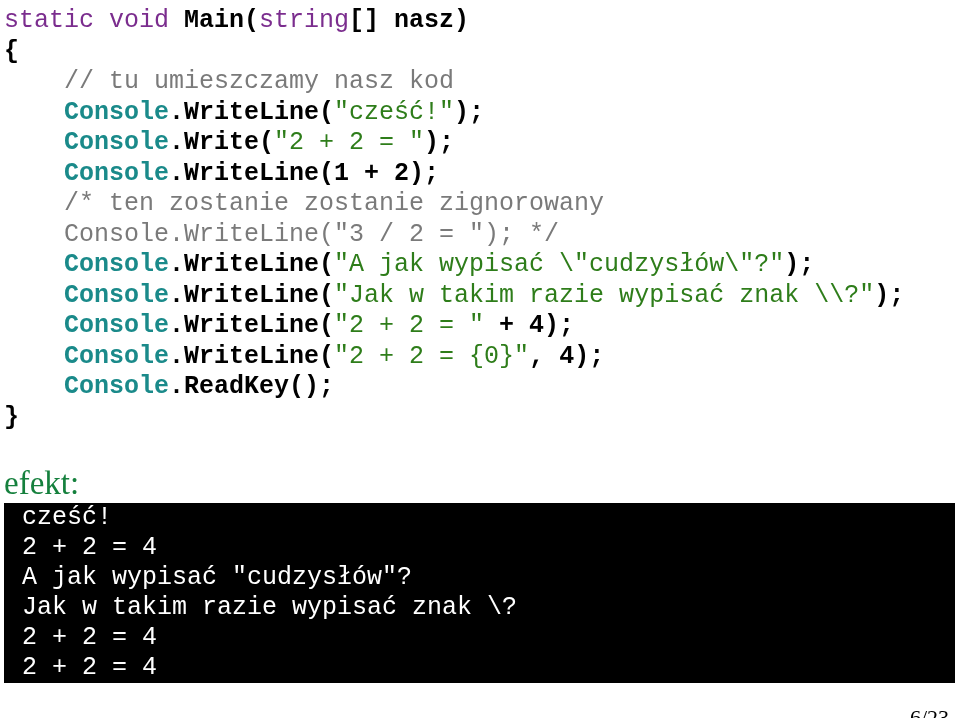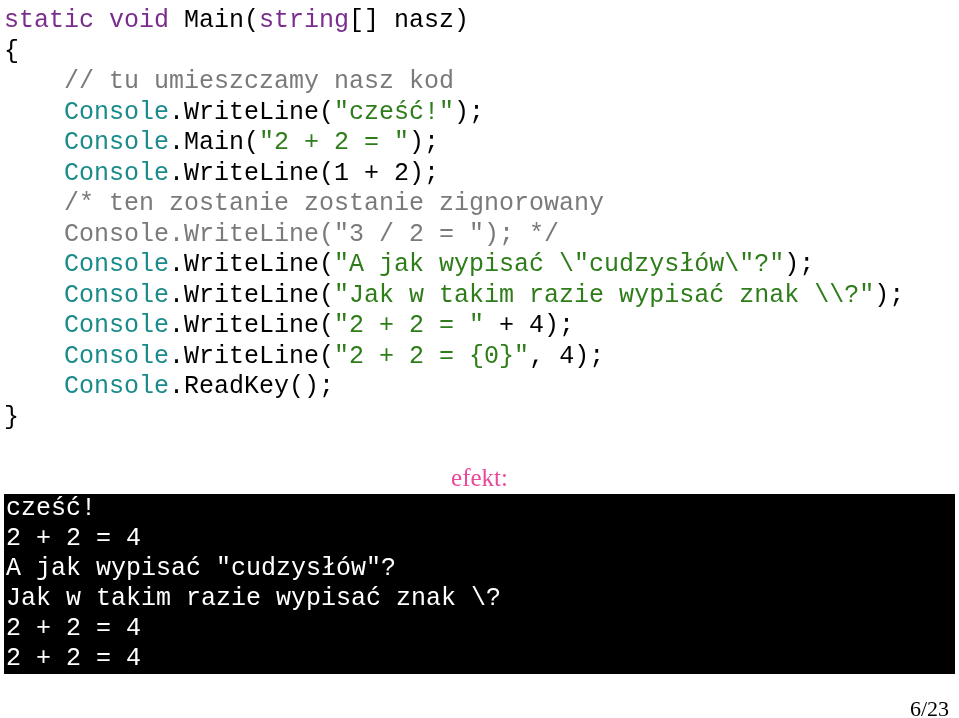--- a/index.html
+++ b/index.html
@@ -15,55 +15,54 @@
       padding: 6px 4px;
       color: #000000;
       width: 959px;
     }
     .code-block {
       white-space: pre;
       font-family: "Courier New", monospace;
     }
     .keyword { color: #7b2d8e; }
     .comment { color: #7a7a7a; }
-    .classname { color: #1a8a8a; }
+    .classname { color: #1a8a8a; font-weight: bold; }
     .string { color: #2e7d1a; }
-    .normal { color: #000000; }
+    .normal { color: #000000; font-weight: bold; }
     .label {
       font-family: "Liberation Serif", serif;
-      color: #ec4899;
+      color: #15803d;
       margin-top: 30px;
-      font-size: 25px;
-      text-align: center;
+      font-size: 33px;
     }
     .console-output {
       background: #000000;
       color: #ffffff;
-      padding: 0 2px;
+      padding: 0 18px;
       white-space: pre;
       font-family: "Courier New", monospace;
       font-size: 25px;
       line-height: 1.2;
     }
     .page-num {
       text-align: right;
       font-family: "Liberation Serif", serif;
       font-size: 22px;
       padding-right: 6px;
       margin-top: 22px;
     }
   </style>
 </head>
 <body>
 
 <div class="code-block"><span class="keyword">static</span> <span class="keyword">void</span><span class="normal"> Main(</span><span class="keyword">string</span><span class="normal">[] nasz)</span>
 <span class="normal">{</span>
 <span>    </span><span class="comment">// tu umieszczamy nasz kod</span>
 <span>    </span><span class="classname">Console</span><span class="normal">.WriteLine(</span><span class="string">"cześć!"</span><span class="normal">);</span>
-<span>    </span><span class="classname">Console</span><span class="normal">.Main(</span><span class="string">"2 + 2 = "</span><span class="normal">);</span>
+<span>    </span><span class="classname">Console</span><span class="normal">.Write(</span><span class="string">"2 + 2 = "</span><span class="normal">);</span>
 <span>    </span><span class="classname">Console</span><span class="normal">.WriteLine(1 + 2);</span>
 <span>    </span><span class="comment">/* ten zostanie zostanie zignorowany</span>
 <span>    </span><span class="comment">Console.WriteLine("3 / 2 = "); */</span>
 <span>    </span><span class="classname">Console</span><span class="normal">.WriteLine(</span><span class="string">"A jak wypisać \"cudzysłów\"?"</span><span class="normal">);</span>
 <span>    </span><span class="classname">Console</span><span class="normal">.WriteLine(</span><span class="string">"Jak w takim razie wypisać znak \\?"</span><span class="normal">);</span>
 <span>    </span><span class="classname">Console</span><span class="normal">.WriteLine(</span><span class="string">"2 + 2 = "</span><span class="normal"> + 4);</span>
 <span>    </span><span class="classname">Console</span><span class="normal">.WriteLine(</span><span class="string">"2 + 2 = {0}"</span><span class="normal">, 4);</span>
 <span>    </span><span class="classname">Console</span><span class="normal">.ReadKey();</span>
 <span class="normal">}</span></div>
 

